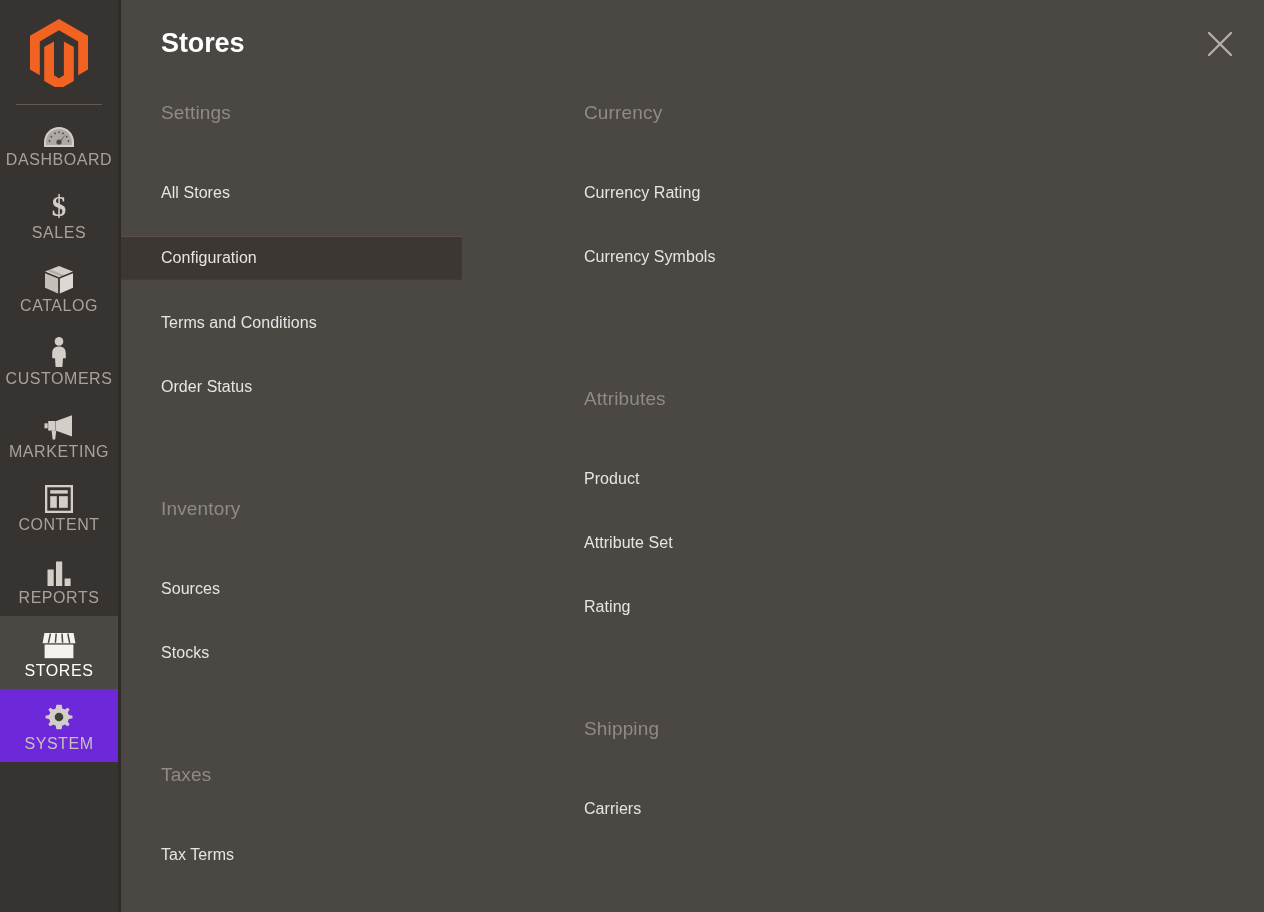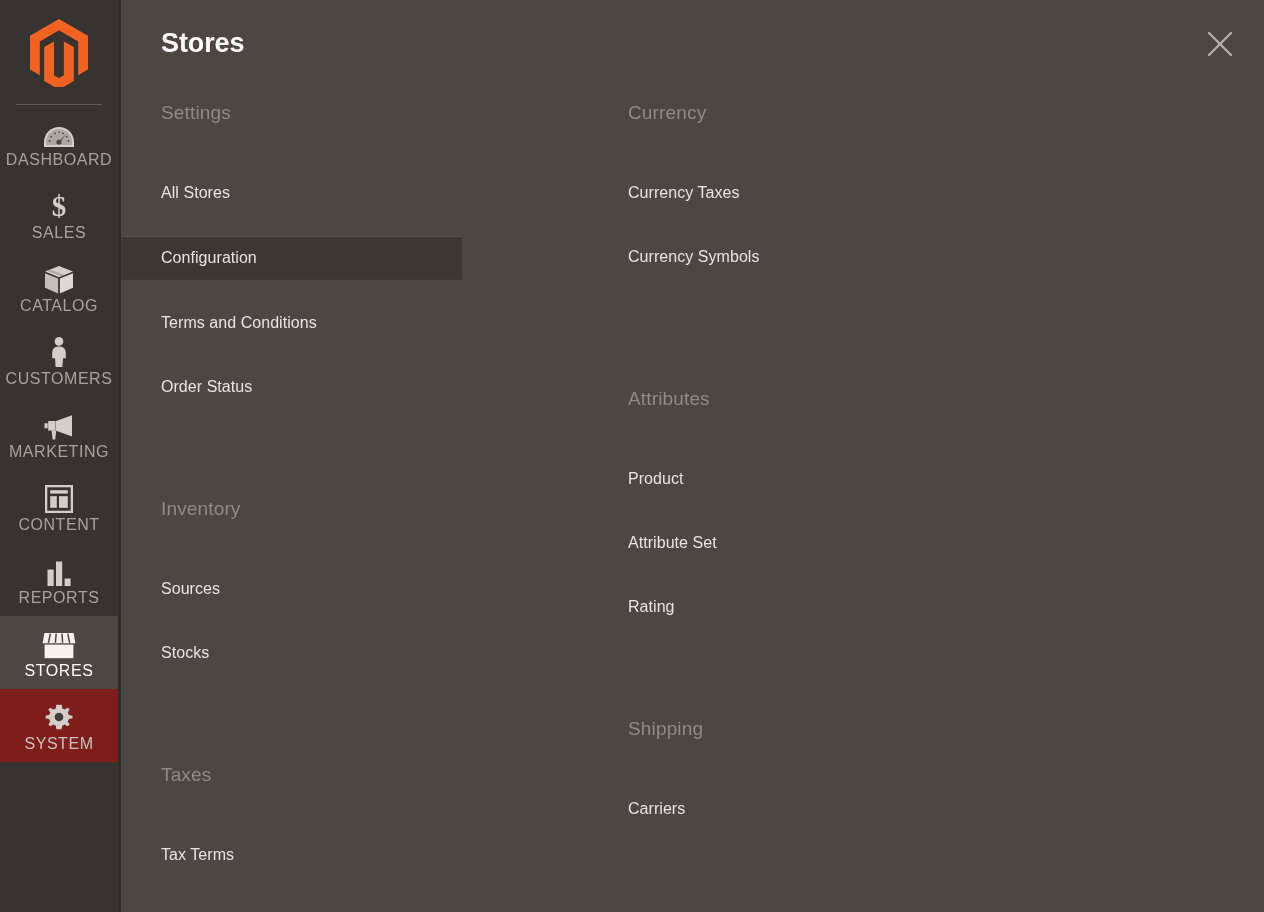--- a/index.html
+++ b/index.html
@@ -55,21 +55,21 @@
   .nav-item .lbl {
     display:block;
     font-size:16px;
     letter-spacing:0.55px;
     color:#a9a29c;
     line-height:13px;
     font-weight:400;
   }
   .nav-item.active { background:#4b4844; }
   .nav-item.active .lbl { color:#ffffff; }
-  .nav-item.sub { background:#7f1d1d; }
+  .nav-item.sub { background:#6d28d9; }
   .nav-item.sub .lbl { color:#c8c2bc; }
 
   .dollar {
     font-size:29px;
     line-height:30px;
     color:#d4cec9;
     font-weight:700;
     font-family:"Liberation Serif", serif;
   }
 
@@ -103,21 +103,20 @@
     cursor:pointer;
     background:transparent;
     border:none;
   }
 
   
   .cols {
     position:absolute;
     left:0; top:92px; right:0; bottom:0;
     display:flex;
-    gap:44px;
   }
   .col { position:relative; }
   .col-1 { width:423px; flex:0 0 423px; }
   .col-2 { width:420px; flex:0 0 420px; }
 
   .group { position:relative; }
 
   .grp-title {
     font-size:19px;
     font-weight:400;
@@ -343,21 +342,21 @@
         </div>
 
       </div>
 
       <div class="col col-2">
 
         <div class="group">
           <div class="grp-title">Currency</div>
           <div class="spacer-38"></div>
           <a class="m-item">
-            <span class="txt">Currency Taxes</span>
+            <span class="txt">Currency Rating</span>
           </a>
           <div class="spacer-22"></div>
           <a class="m-item">
             <span class="txt">Currency Symbols</span>
           </a>
         </div>
 
         <div class="spacer-100"></div>
 
         <div class="group">

